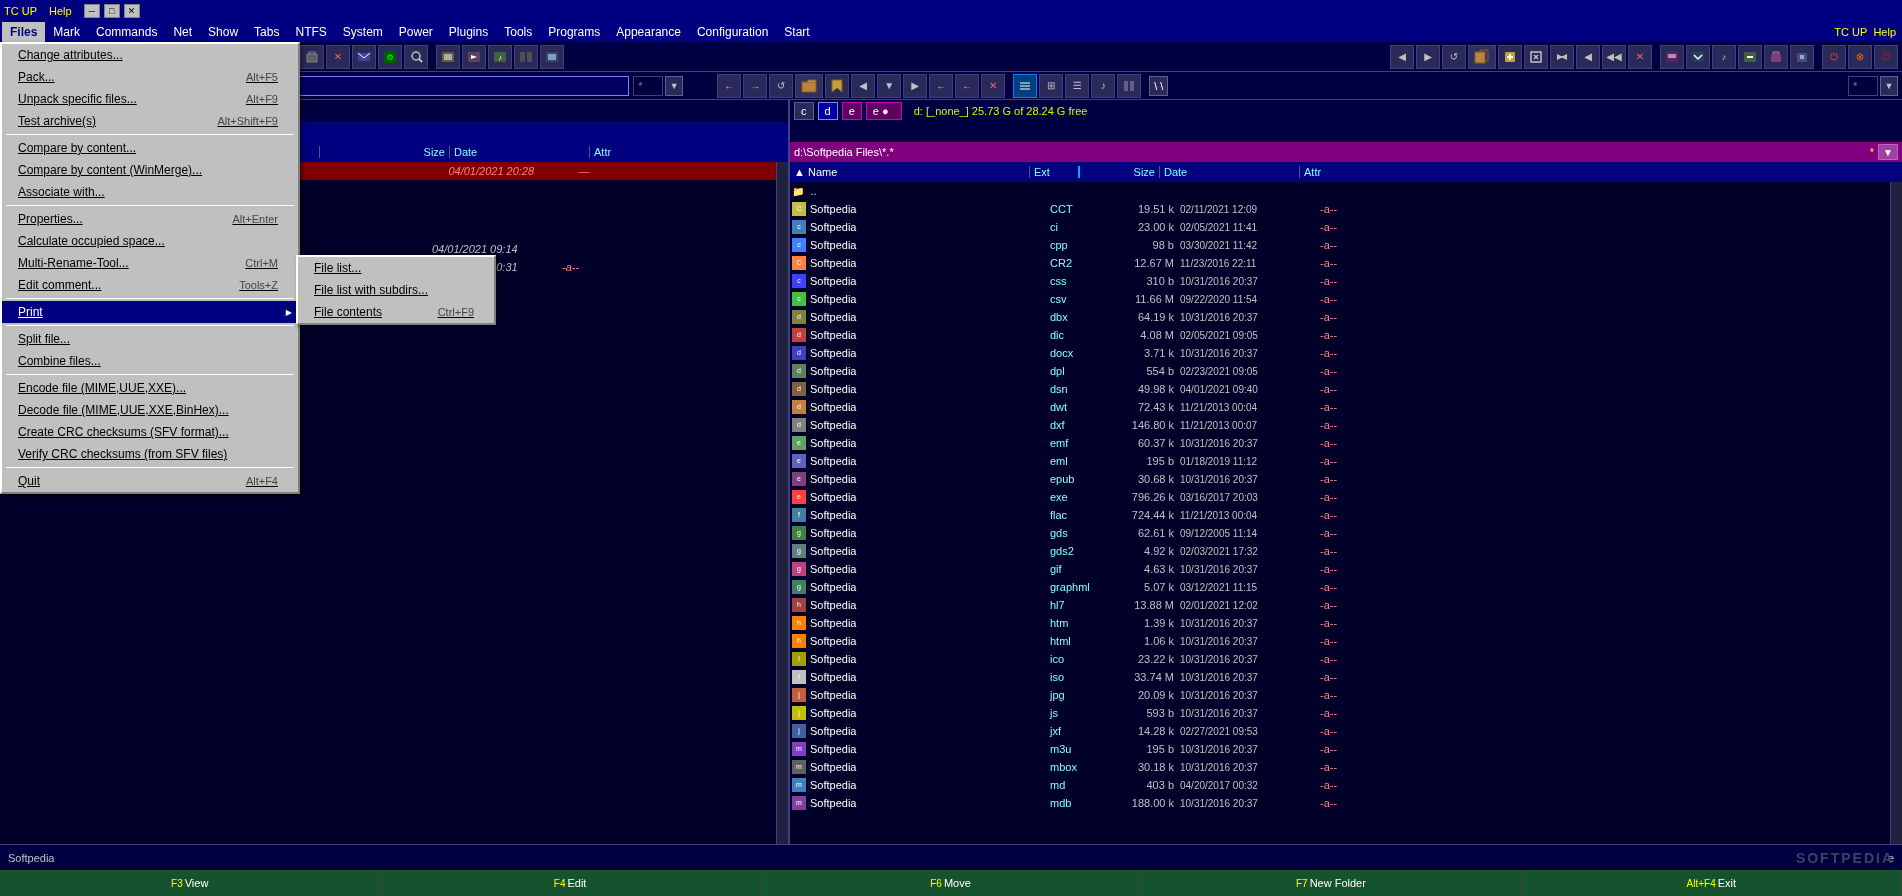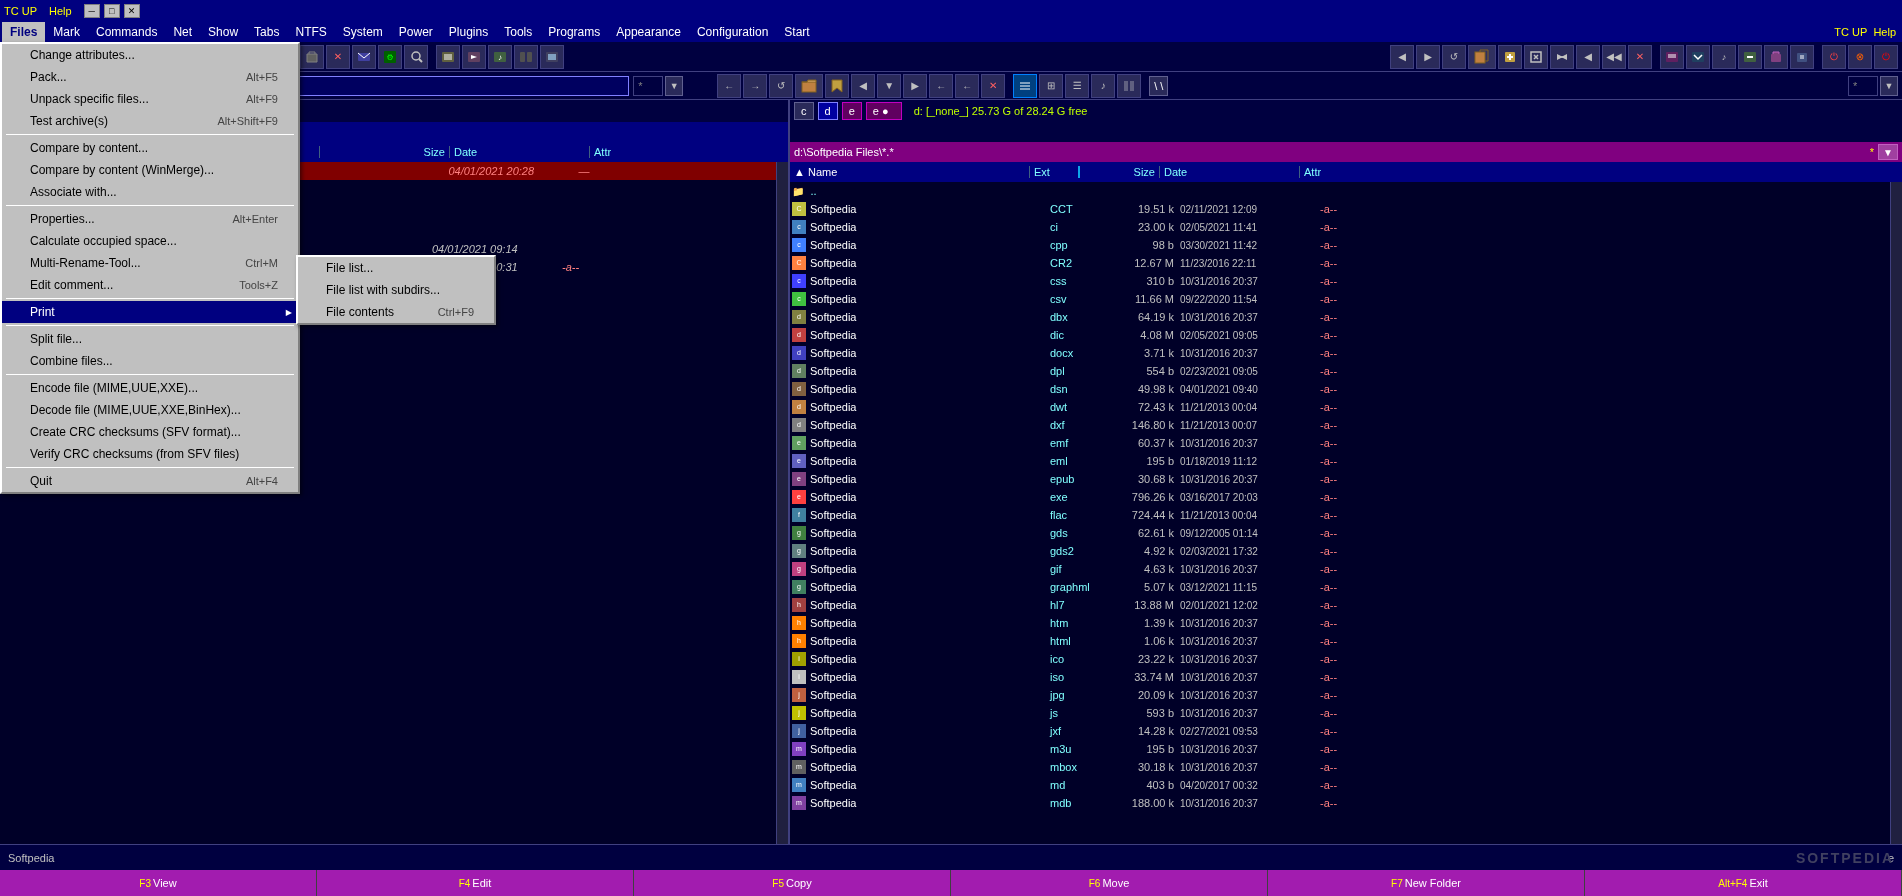--- a/index.html
+++ b/index.html
@@ -221,47 +221,48 @@
     }
     .fkey-btn {
       flex: 1;
       display: flex;
       align-items: center;
       justify-content: center;
       color: #ffffff;
       font-size: 11px;
       cursor: pointer;
       border-right: 1px solid #404040;
-      background: #a21caf;
+      background: #14532d;
     }
     .fkey-num { color: #ffff00; margin-right: 2px; font-size: 10px; }
 
     
     #files-menu {
       position: absolute;
       top: 42px;
       left: 0px;
       background: #c0c0c0;
       border: 2px solid #808080;
       border-top: 2px solid #ffffff;
       border-left: 2px solid #ffffff;
       width: 300px;
       z-index: 1000;
       box-shadow: 2px 2px 4px rgba(0,0,0,0.5);
     }
     .menu-entry {
-      padding: 3px 20px 3px 28px;
+      padding: 3px 20px 3px 16px;
       color: #000000;
       font-size: 12px;
       cursor: pointer;
       display: flex;
       justify-content: space-between;
       align-items: center;
       height: 22px;
       position: relative;
+      text-decoration: underline;
     }
     .menu-entry.has-sub::after {
       content: '▶';
       font-size: 8px;
       position: absolute;
       right: 6px;
     }
     .menu-entry .shortcut { color: #444; font-size: 11px; margin-left: 20px; }
     .menu-sep {
       height: 1px;
@@ -932,21 +933,21 @@
             <span class="rf-ext">flac</span>
             <span class="rf-size">724.44 k</span>
             <span class="rf-date">11/21/2013 00:04</span>
             <span class="rf-attr">-a--</span>
           </div>
           <div class="file-row">
             <span style="width: 14px; height: 14px; display: inline-block; background: rgb(64, 128, 64); font-size: 7px; text-align: center; line-height: 14px; color: rgb(255, 255, 255); flex-shrink: 0; margin-right: 2px;">g</span>
             <span class="rf-name" style="width: 240px; color: rgb(255, 255, 255);">Softpedia</span>
             <span class="rf-ext">gds</span>
             <span class="rf-size">62.61 k</span>
-            <span class="rf-date">09/12/2005 01:14</span>
+            <span class="rf-date">09/12/2005 11:14</span>
             <span class="rf-attr">-a--</span>
           </div>
           <div class="file-row">
             <span style="width: 14px; height: 14px; display: inline-block; background: rgb(96, 128, 128); font-size: 7px; text-align: center; line-height: 14px; color: rgb(255, 255, 255); flex-shrink: 0; margin-right: 2px;">g</span>
             <span class="rf-name" style="width: 240px; color: rgb(255, 255, 255);">Softpedia</span>
             <span class="rf-ext">gds2</span>
             <span class="rf-size">4.92 k</span>
             <span class="rf-date">02/03/2021 17:32</span>
             <span class="rf-attr">-a--</span>
           </div>
@@ -1076,24 +1077,20 @@
 <div id="fkey-bar">
   <div class="fkey-btn">
     <span class="fkey-num">F3</span>
     <span>View</span>
   </div>
   <div class="fkey-btn">
     <span class="fkey-num">F4</span>
     <span>Edit</span>
   </div>
   <div class="fkey-btn">
-    <span class="fkey-num">F5</span>
-    <span>Copy</span>
-  </div>
-  <div class="fkey-btn">
     <span class="fkey-num">F6</span>
     <span>Move</span>
   </div>
   <div class="fkey-btn">
     <span class="fkey-num">F7</span>
     <span>New Folder</span>
   </div>
   <div class="fkey-btn">
     <span class="fkey-num">Alt+F4</span>
     <span>Exit</span>

